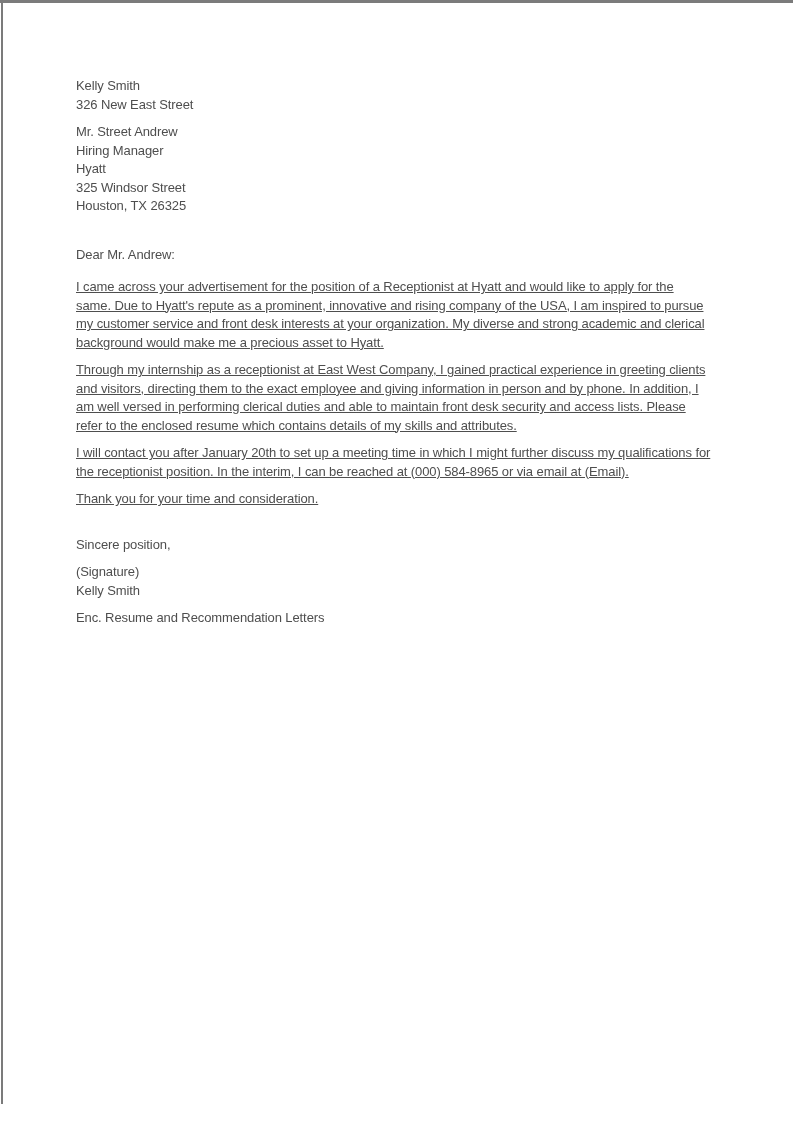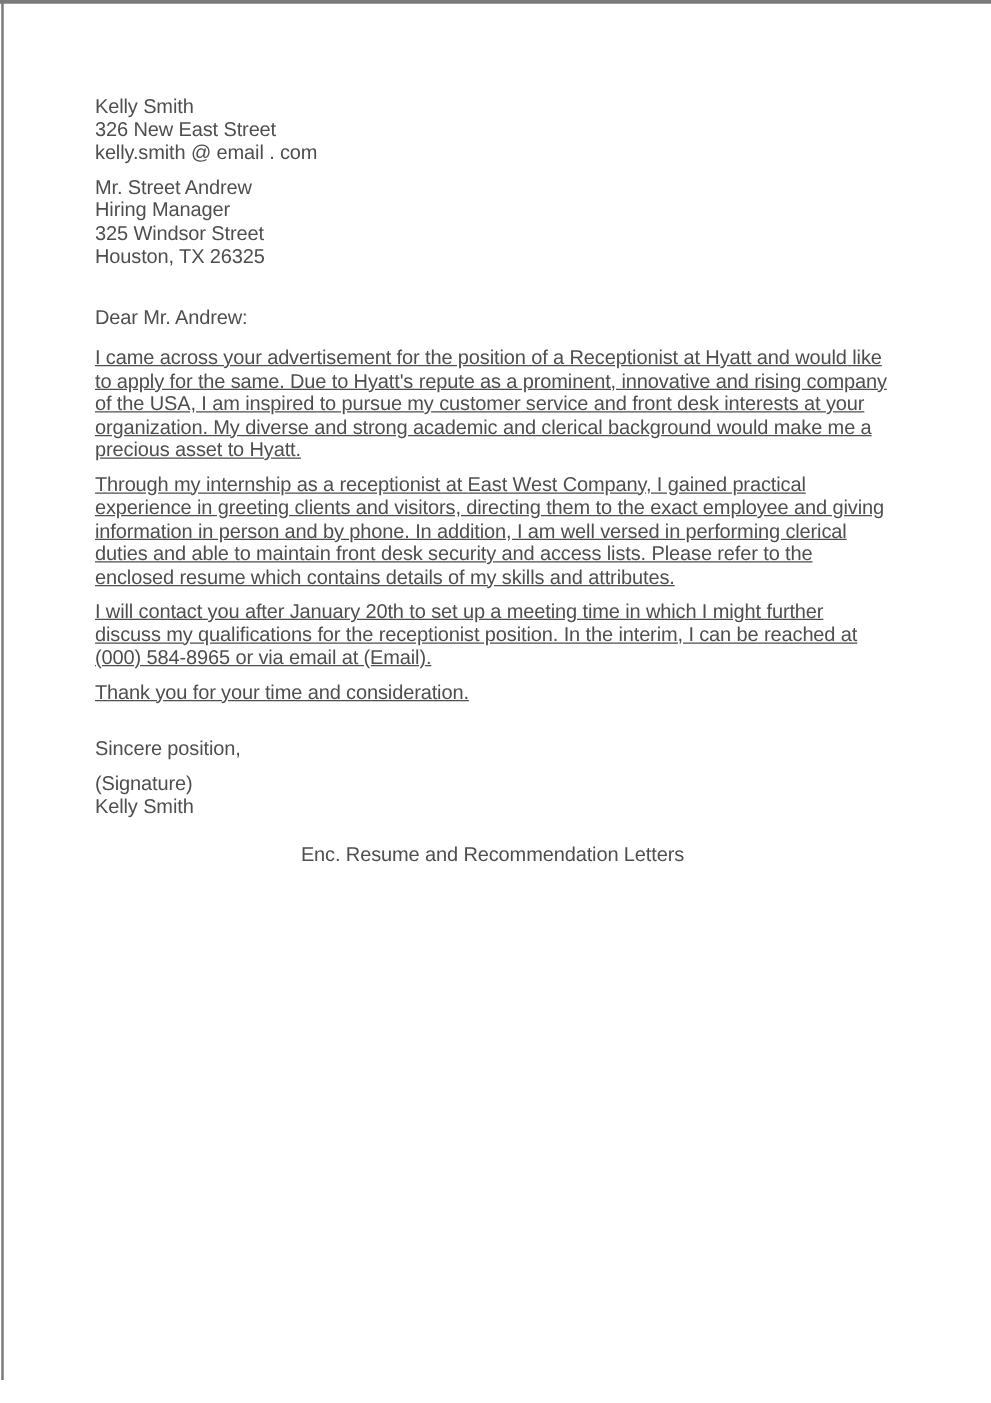--- a/index.html
+++ b/index.html
@@ -25,51 +25,51 @@
     position: absolute;
     top: 0; left: 1px;
     width: 2px; height: 1104px;
     background: #7b7b7b;
   }
   .content {
     position: absolute;
     left: 76px;
     top: 77px;
     width: 636px;
-    font-size: 16px;
+    font-size: 13px;
     line-height: 18.5px;
     letter-spacing: -0.1px;
   }
   .content p { margin: 0; }
   .block { margin: 0 0 9px 0; }
   .recipient-block { margin-bottom: 30px; }
   .salutation { margin: 0 0 14px 0 !important; }
   .para { margin: 0 0 9px 0 !important; text-decoration: underline; }
   .signoff { margin: 27px 0 9px 0 !important; }
-  .sig-block { margin-bottom: 20px; }
-  .enclosure { margin: 0 !important; text-align: center; }
+  .sig-block { margin-bottom: 9px; }
+  .enclosure { margin: 0 !important; }
 </style>
 </head>
 <body>
 
 <div class="border-top"></div>
 <div class="border-left"></div>
 
 <div class="content">
 
   <div class="block">
     <p>Kelly Smith</p>
     <p>326 New East Street</p>
-    <p>kelly.smith @ email . com</p>
   </div>
 
 
   <div class="block recipient-block">
     <p>Mr. Street Andrew</p>
     <p>Hiring Manager</p>
+    <p>Hyatt</p>
     <p>325 Windsor Street</p>
     <p>Houston, TX 26325</p>
   </div>
 
   <p class="salutation">Dear Mr. Andrew:</p>
 
   <p class="para">I came across your advertisement for the position of a Receptionist at Hyatt and would like to apply for the same. Due to Hyatt's repute as a prominent, innovative and rising company of the USA, I am inspired to pursue my customer service and front desk interests at your organization. My diverse and strong academic and clerical background would make me a precious asset to Hyatt.</p>
   <p class="para">Through my internship as a receptionist at East West Company, I gained practical experience in greeting clients and visitors, directing them to the exact employee and giving information in person and by phone. In addition, I am well versed in performing clerical duties and able to maintain front desk security and access lists. Please refer to the enclosed resume which contains details of my skills and attributes.</p>
   <p class="para">I will contact you after January 20th to set up a meeting time in which I might further discuss my qualifications for the receptionist position. In the interim, I can be reached at (000) 584-8965 or via email at (Email).</p>
 

